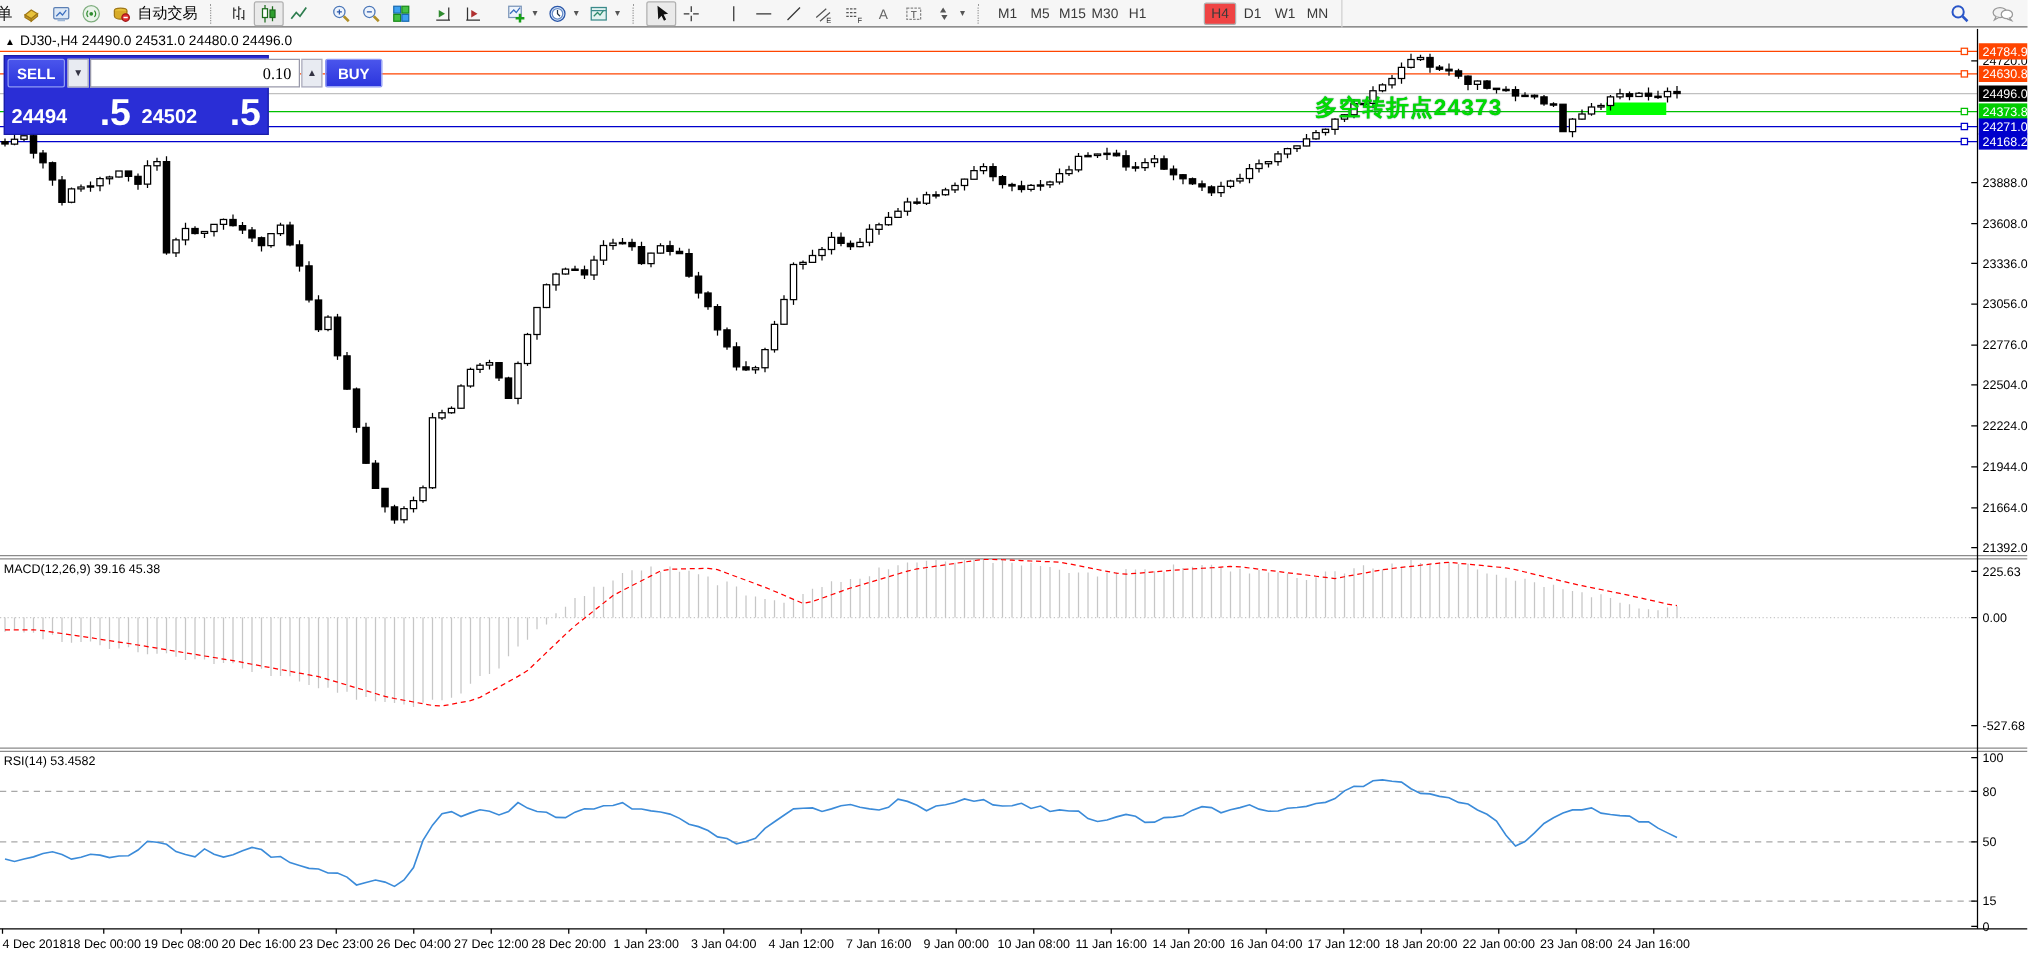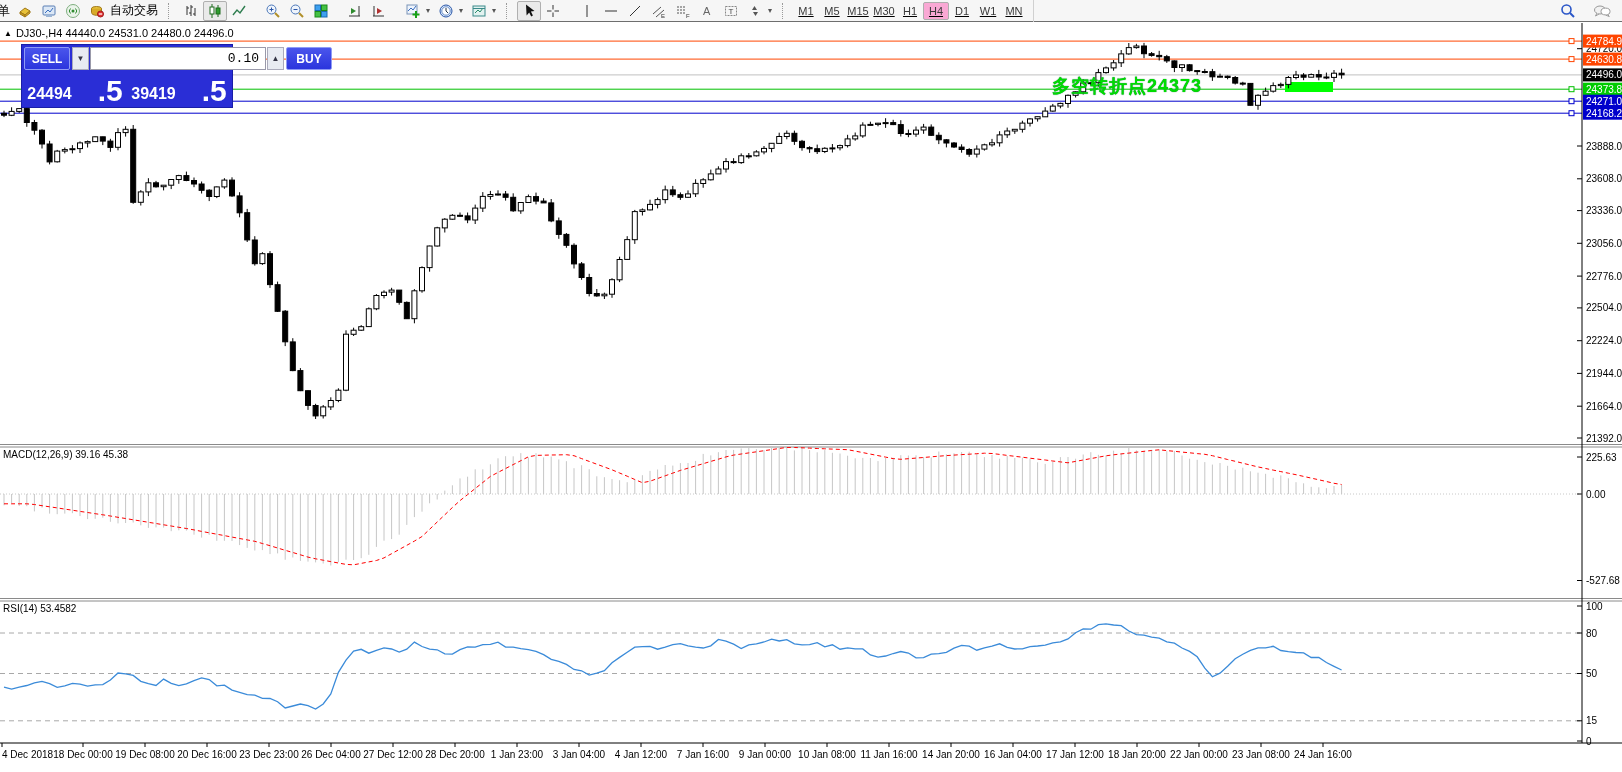--- a/index.html
+++ b/index.html
@@ -10,44 +10,44 @@
     background:#f6f6f6; border-bottom:1px solid #6e6e6e;
     display:flex; align-items:center; }
   .tbi { width:24px; height:20px; display:flex; align-items:center; justify-content:center; flex:0 0 auto; }
   .tbi svg { display:block; }
   .tbi.active { background:#eaeaea; border:1px solid #b0b0b0; border-radius:2px; }
   .frag { font-size:13px; color:#111; padding:0 3px 0 0; margin-left:-3px; }
   .auto-label { font-size:12px; color:#000000; padding:0 4px 0 1px; }
   .grip { width:7px; height:16px; border-left:1px dotted #9a9a9a; margin:0 4px 0 6px; }
   .gap { width:10px; }
   .caret { font-size:8px; color:#555; margin-left:1px; width:8px; }
-  .tf-group { display:flex; align-items:center; border-right:1px solid #d0d0d0; padding-right:6px; height:22px;text-decoration:underline; }
+  .tf-group { display:flex; align-items:center; border-right:1px solid #d0d0d0; padding-right:6px; height:22px; }
   .tf { min-width:26px; height:18px; display:flex; align-items:center; justify-content:center;
     font-size:11px; color:#3a3a3a; padding:0 2px; }
-  .tf.active { background:#f9a8d4; border:1px solid #aeaeae; border-radius:2px; }
+  .tf.active { background:#ef4444; border:1px solid #aeaeae; border-radius:2px;margin-left:40px; }
   .spacer { flex:1 1 auto; }
   .right-icons { display:flex; align-items:center; margin-right:8px; }
   
   .chart-area { position:absolute; left:0; top:23px; width:1622px; height:749px; background:#fff; }
   #csvg { position:absolute; left:0; top:0; }
   .chart-title { position:absolute; left:4px; top:4px; font-size:11px; color:#000;
     display:flex; align-items:center; gap:4px; }
   .sym-tri { font-size:8px; color:#000; }
   
-  .trade-panel { position:absolute; left:21px; top:21px; width:212px; height:64px;
+  .trade-panel { position:absolute; left:3px; top:21px; width:212px; height:64px;
     background:#2a2ed6; border:1px solid #1a1ea8; padding:2px; z-index:5; }
   .tp-row { display:flex; height:23px; gap:2px; }
   .tp-btn { flex:0 0 46px; background:linear-gradient(#4a55ec,#2b35dd); border:1px solid #8f9bf5;
     color:#fff; font-size:12px; font-weight:bold; border-radius:2px;
     display:flex; align-items:center; justify-content:center; font-family:"Liberation Sans",sans-serif; }
   .tp-vol { flex:1 1 auto; display:flex; align-items:stretch; gap:1px; }
   .tp-step { width:17px; background:#e8ebf2; border:1px solid #aab; color:#334;
     font-size:8px; display:flex; align-items:center; justify-content:center; }
   .tp-input { flex:1; border:1px solid #99a; background:#fff; color:#000;
-    font-size:13px; text-align:right; padding-right:6px; font-family:Liberation Mono, monospace; }
+    font-size:13px; text-align:right; padding-right:6px; font-family:Liberation Serif, serif; }
   .tp-prices { display:flex; height:35px; margin-top:1px; gap:2px; }
   .tp-price { flex:1; display:flex; align-items:flex-end; justify-content:center;
     color:#fff; padding-bottom:2px;gap:26px; }
   .tp-price .main { font-size:16px; font-weight:bold; line-height:20px; }
   .tp-price .big { font-size:30px; font-weight:bold; line-height:26px; }
   
   .annotation { position:absolute; left:1052px; top:51px; z-index:4;
     font-size:18px; font-weight:bold; color:#00dd00; letter-spacing:1px;
     text-shadow:0 0 1px #063; white-space:nowrap; }
   svg text { font-family:"Liberation Sans", sans-serif; }
@@ -941,39 +941,39 @@
         <text x="1199" y="735" font-size="10" text-anchor="middle" fill="#000">22 Jan 00:00</text>
         <line x1="1261" y1="720" x2="1261" y2="724" stroke="#000"></line>
         <text x="1261" y="735" font-size="10" text-anchor="middle" fill="#000">23 Jan 08:00</text>
         <line x1="1323" y1="720" x2="1323" y2="724" stroke="#000"></line>
         <text x="1323" y="735" font-size="10" text-anchor="middle" fill="#000">24 Jan 16:00</text>
       </g>
     </svg>
 
   <div class="chart-title">
     <span class="sym-tri">▲</span>
-    <span>DJ30-,H4  44440.0 24531.0 24480.0 24496.0</span>
+    <span>DJ30-,H4  24490.0 24531.0 24480.0 24496.0</span>
   </div>
 
   <div class="trade-panel">
     <div class="tp-row">
       <button class="tp-btn">SELL</button>
       <span class="tp-vol">
         <button class="tp-step">▼</button>
         <input class="tp-input" value="0.10" style="">
         <button class="tp-step">▲</button>
       </span>
       <button class="tp-btn">BUY</button>
     </div>
     <div class="tp-prices">
       <div class="tp-price">
         <span class="main">24494</span>
           <span class="big">.5</span>
       </div>
       <div class="tp-price">
-        <span class="main">39419</span>
+        <span class="main">24502</span>
           <span class="big">.5</span>
       </div>
     </div>
   </div>
 
   <div class="annotation">多空转折点24373</div>
 </div>
 
 </body></html>

